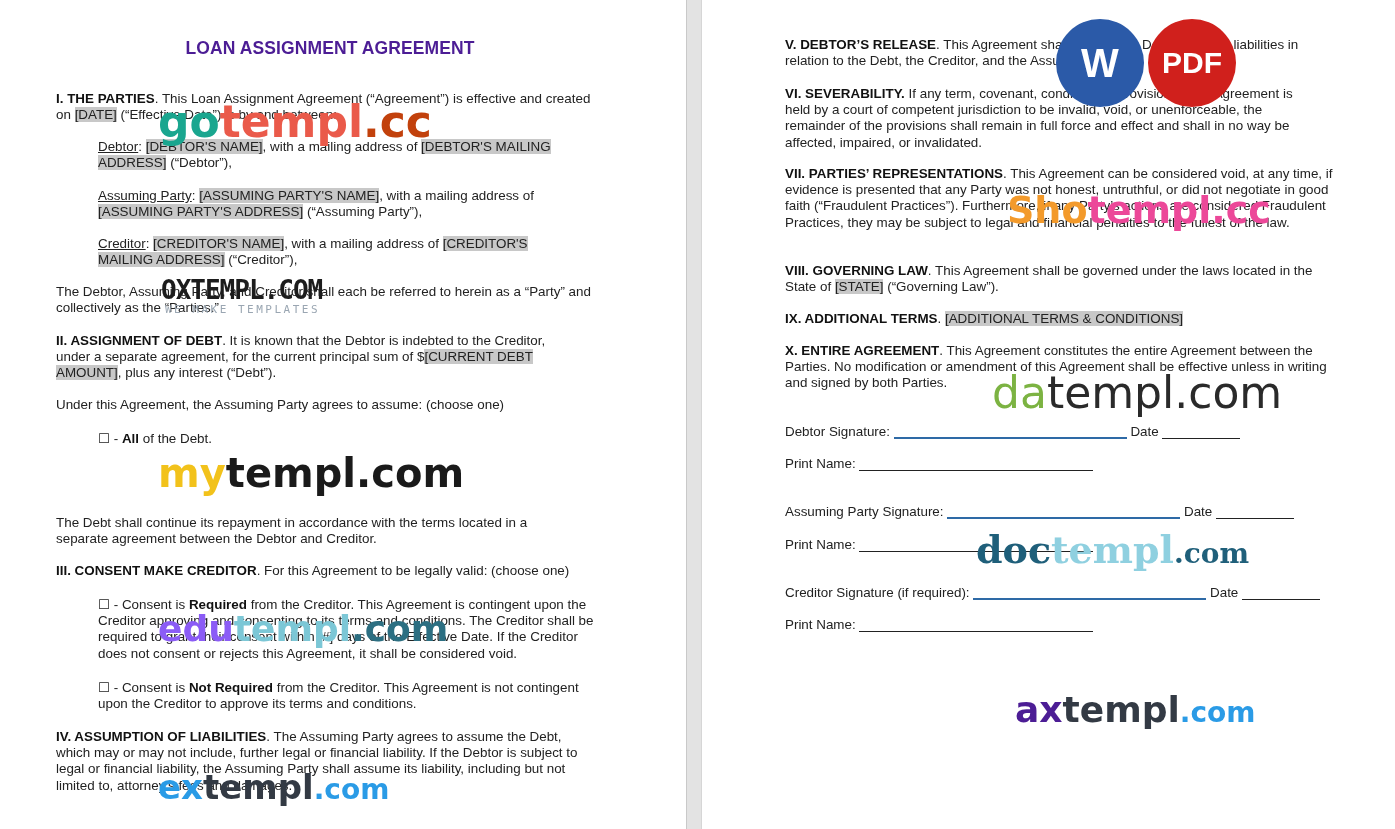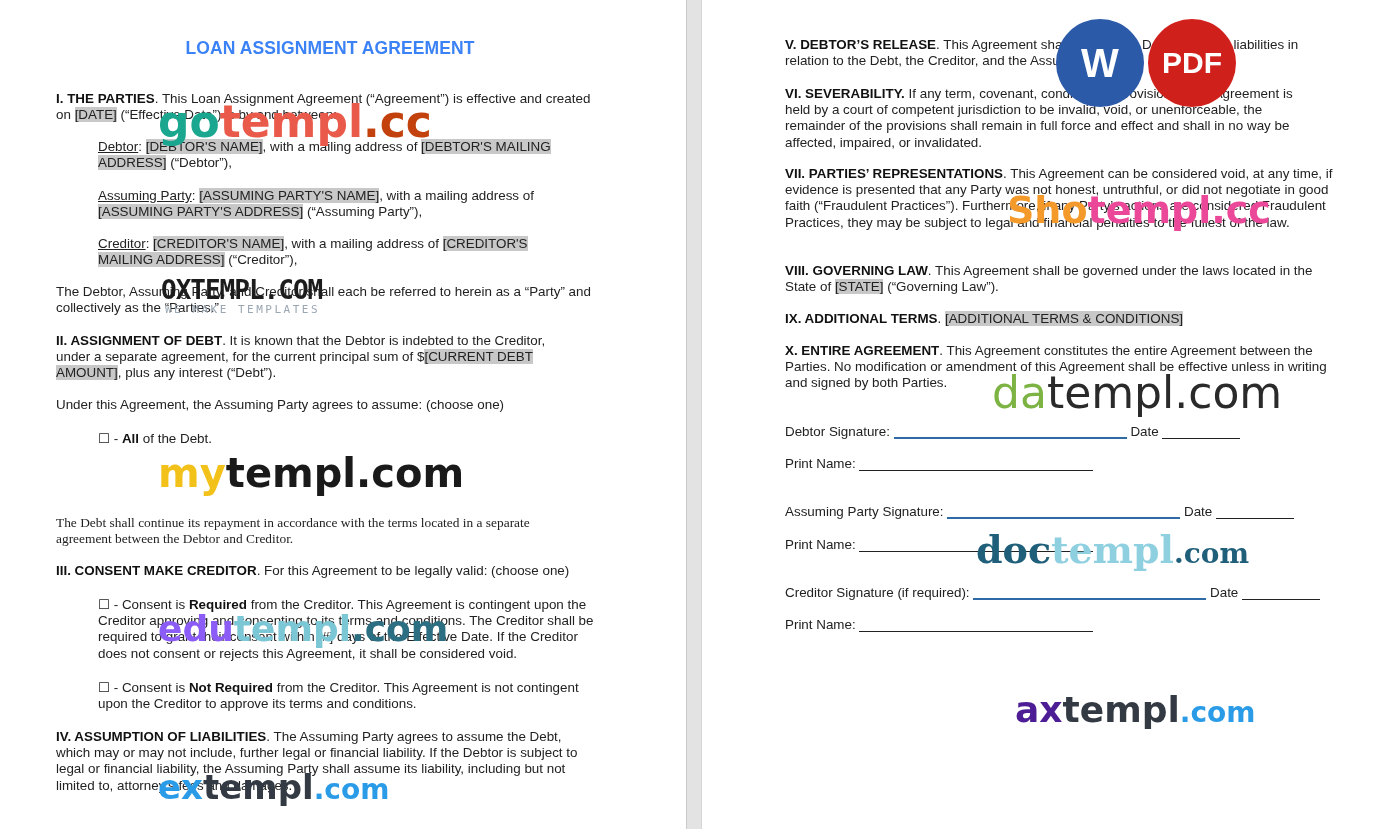--- a/index.html
+++ b/index.html
@@ -7,21 +7,21 @@
   body { position: relative; font-family: "Liberation Sans", sans-serif; color: #1a1a1a; }
 
   .page { position: absolute; top: 0; height: 829px; background: #ffffff; overflow: hidden; }
   .page-left { left: 0; width: 686px; }
   .page-right { left: 702px; width: 693px; }
   .gutter { position: absolute; left: 686px; top: 0; width: 16px; height: 829px; background: #e3e3e3;
             border-left: 1px solid #c9c9c9; border-right: 1px solid #d6d6d6; }
 
   .txt { position: absolute; font-size: 13.4px; line-height: 16.2px; color: #222; }
   .title { position: absolute; left: 0; width: 660px; top: 38px; text-align: center;
-           font-weight: bold; font-size: 17.5px; letter-spacing: 0.1px; color: #3b82f6; }
+           font-weight: bold; font-size: 17.5px; letter-spacing: 0.1px; color: #4c1d95; }
   b { font-weight: bold; color: #111; }
   u { text-decoration: underline; }
   .hl { background: #c8c8c8; }
   .blk { display: block; }
 
   .sig-row { position: absolute; font-size: 13.4px; line-height: 16px; color: #222; white-space: nowrap; }
   .line-blue { display: inline-block; height: 2px; background: #2e6aa6; vertical-align: -3px; }
   .line-black { display: inline-block; height: 1px; background: #222; vertical-align: -3px; }
 
   
@@ -57,21 +57,21 @@
     <b>II. ASSIGNMENT OF DEBT</b><span>. It is known that the Debtor is indebted to the Creditor, under a separate agreement, for the current principal sum of $</span><span class="hl">[CURRENT DEBT AMOUNT]</span><span>, plus any interest (“Debt”).</span>
   </div>
 
   <div class="txt" style="left:56px; top:397px; width:560px;">Under this Agreement, the Assuming Party agrees to assume: (choose one)</div>
 
   <div class="txt" style="left:98px; top:431px; width:480px;">
     <span>☐</span><span> -  </span><b>All</b><span> of the Debt.</span>
   </div>
 
 
-  <div class="txt" style="left:56px; top:515px; width:500px;font-family:Liberation Serif, serif;">The Debt shall continue its repayment in accordance with the terms located in a separate agreement between the Debtor and Creditor.</div>
+  <div class="txt" style="left:56px; top:515px; width:500px;">The Debt shall continue its repayment in accordance with the terms located in a separate agreement between the Debtor and Creditor.</div>
 
   <div class="txt" style="left:56px; top:563px; width:560px;">
     <b>III. CONSENT MAKE CREDITOR</b><span>. For this Agreement to be legally valid: (choose one)</span>
   </div>
 
   <div class="txt" style="left:98px; top:597px; width:505px;">
     <span>☐</span><span> - Consent is </span><b>Required</b><span> from the Creditor. This Agreement is contingent upon the Creditor approving and consenting to its terms and conditions. The Creditor shall be required to grant their consent within [#] days of the Effective Date. If the Creditor does not consent or rejects this Agreement, it shall be considered void.</span>
   </div>
 
   <div class="txt" style="left:98px; top:680px; width:512px;">

